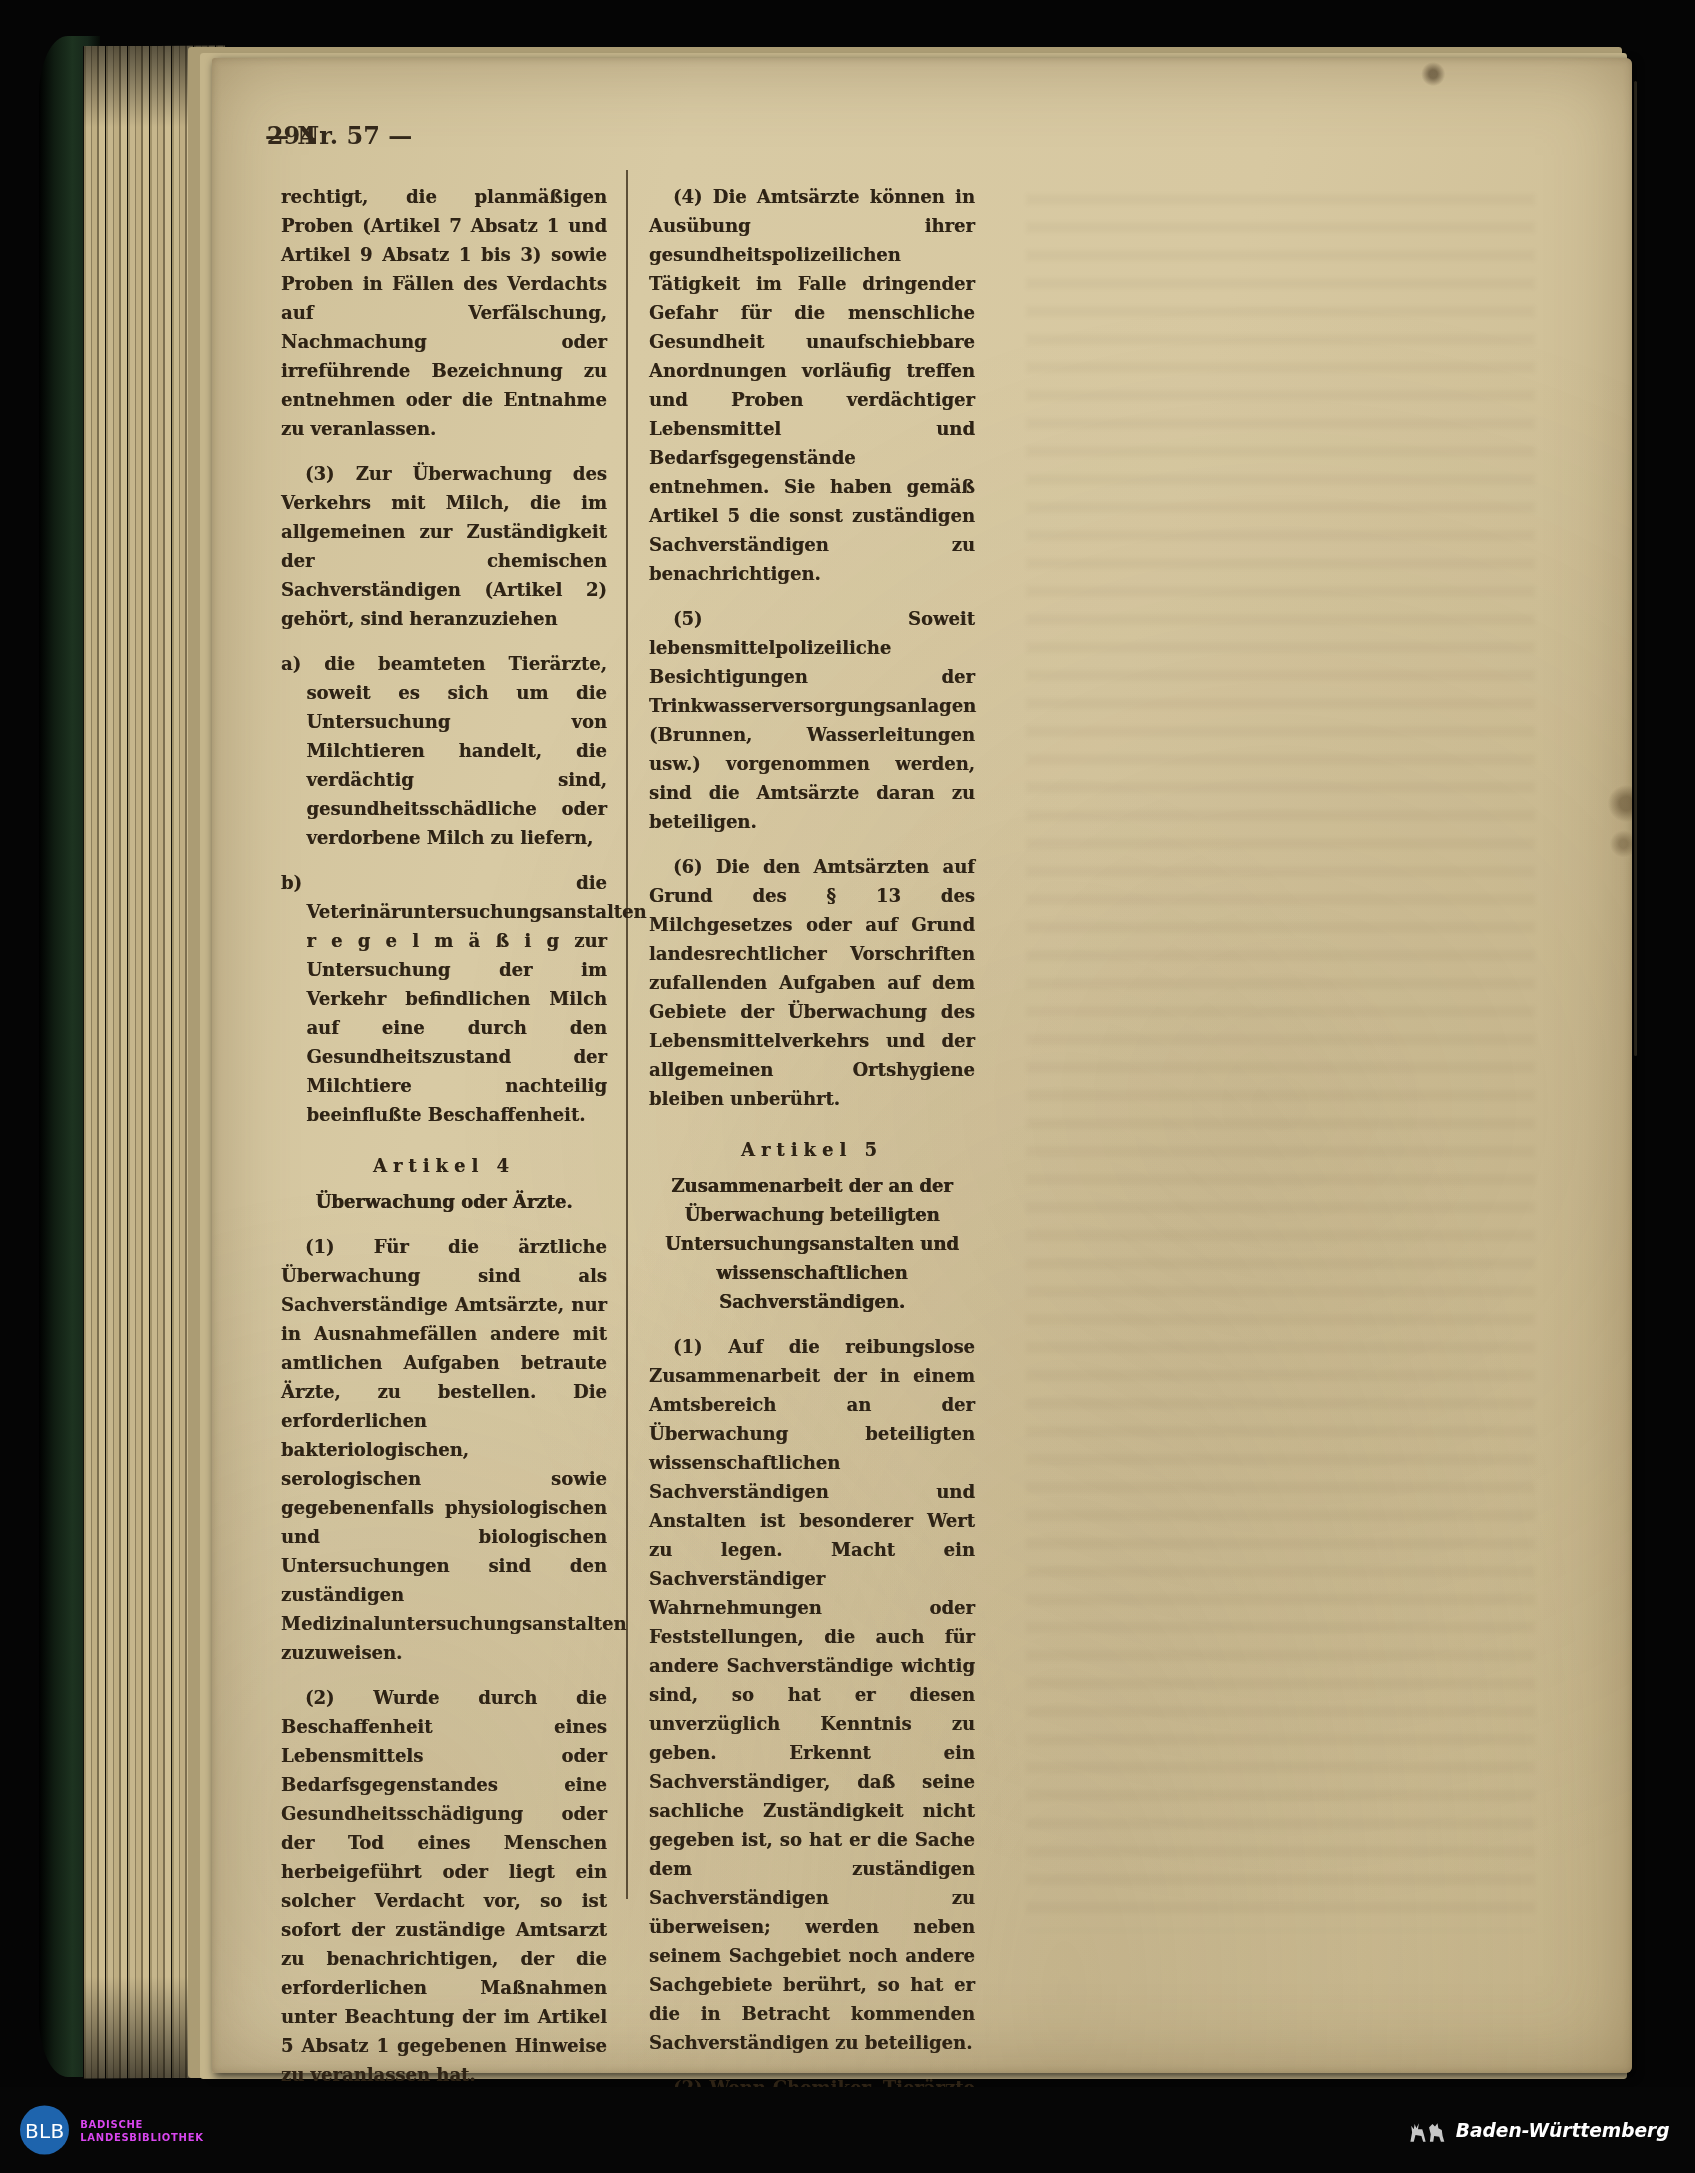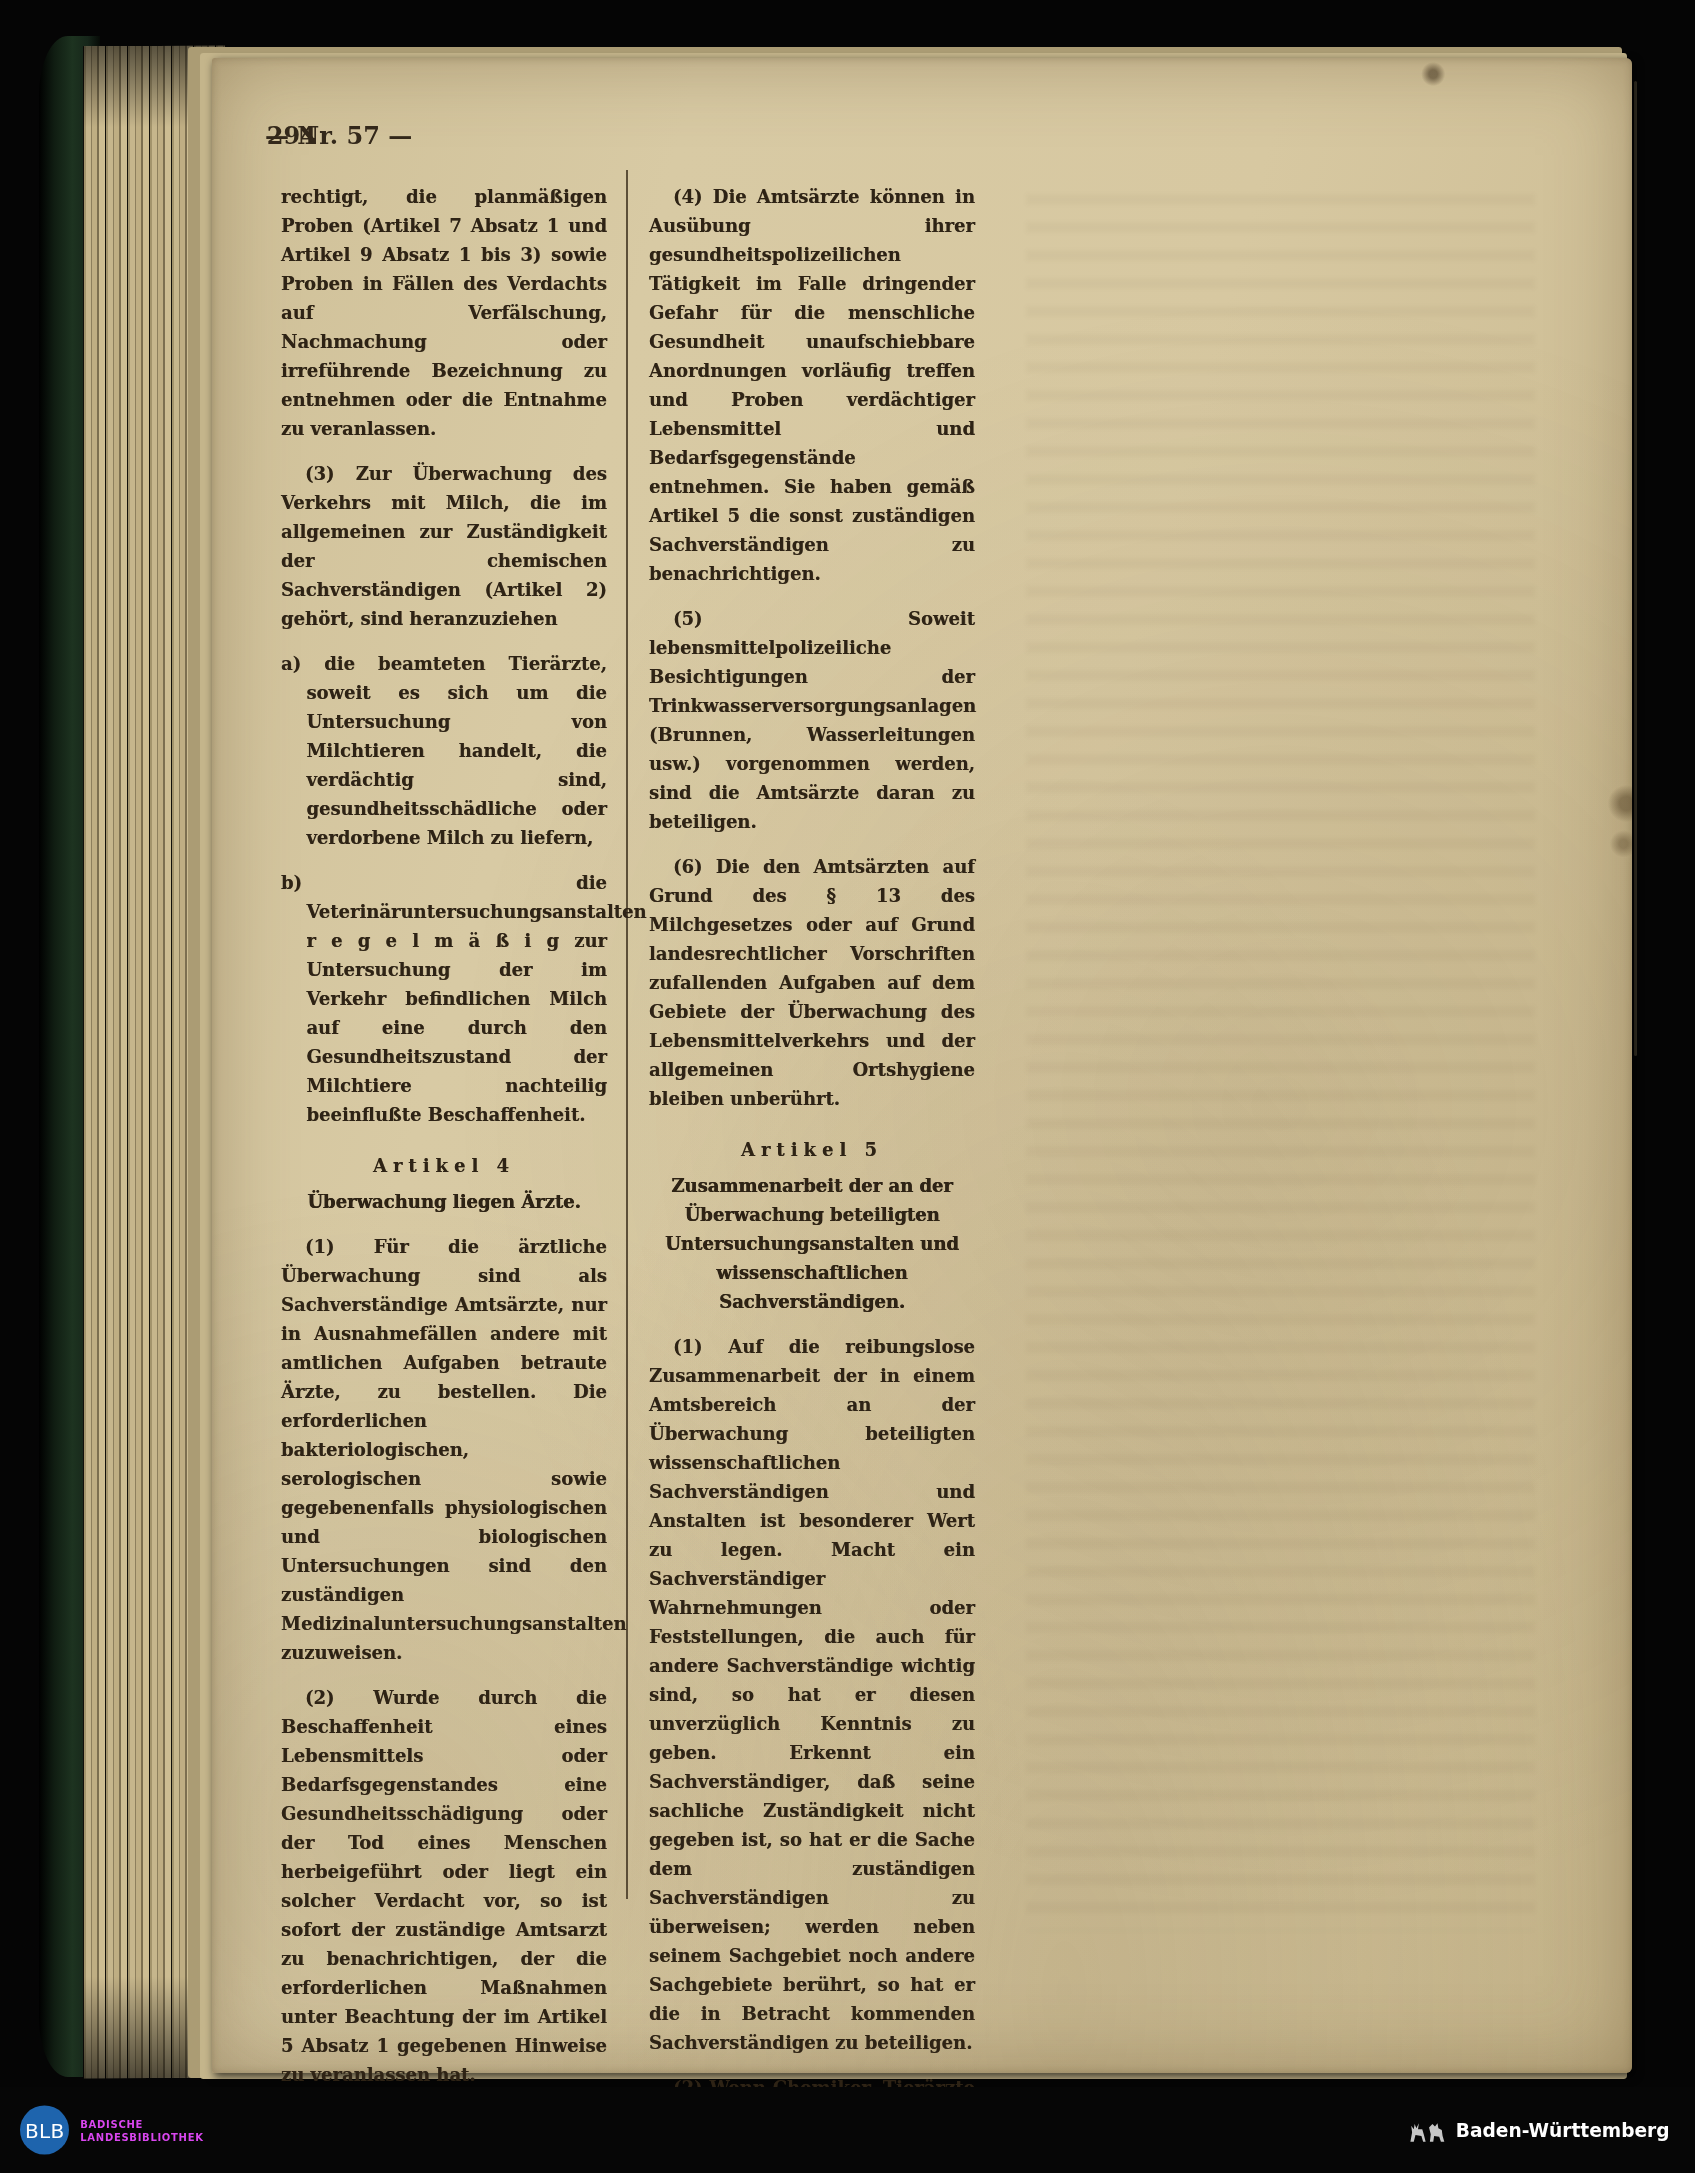--- a/index.html
+++ b/index.html
@@ -117,21 +117,21 @@
     background:#1e64ad;color:#fff;
     font-weight:400;font-size:20px;letter-spacing:0.4px;
     display:flex;align-items:center;justify-content:center;
   }
   .blb-text{
     color:#d946ef;font-size:10px;font-weight:700;letter-spacing:0.7px;line-height:1.3;
   }
   .bw{
     position:absolute;right:25.4px;top:50%;transform:translateY(-50%);
     display:flex;align-items:center;gap:10.2px;
-    color:#fff;font-size:18.6px;font-weight:700;
+    color:#fff;font-size:18.6px;font-weight:700;font-style:italic;
   }
   .bw svg{display:block;}
 </style>
 </head>
 <body>
 
 <div class="binding"></div>
 <div class="page-stack"></div>
 <div class="under-page under-1"></div>
 <div class="under-page under-2"></div>
@@ -146,21 +146,21 @@
   </div>
 
   <div class="col-rule"></div>
 
   <div class="column col-left">
       <p class="continuation">rechtigt, die planmäßigen Proben (Artikel 7 Absatz 1 und Artikel 9 Absatz 1 bis 3) sowie Proben in Fällen des Verdachts auf Verfälschung, Nachmachung oder irreführende Bezeichnung zu entnehmen oder die Entnahme zu veranlassen.</p>
       <p class="para">(3) Zur Überwachung des Verkehrs mit Milch, die im allgemeinen zur Zuständigkeit der chemischen Sachverständigen (Artikel 2) gehört, sind heranzuziehen</p>
       <p class="list">a) die beamteten Tierärzte, soweit es sich um die Untersuchung von Milchtieren handelt, die verdächtig sind, gesundheitsschädliche oder verdorbene Milch zu liefern,</p>
       <p class="list">b) die Veterinäruntersuchungsanstalten r e g e l m ä ß i g zur Untersuchung der im Verkehr befindlichen Milch auf eine durch den Gesundheitszustand der Milchtiere nachteilig beeinflußte Beschaffenheit.</p>
       <p class="artikel">Artikel 4</p>
-      <p class="title">Überwachung liegen Ärzte.</p>
+      <p class="title">Überwachung oder Ärzte.</p>
       <p class="para">(1) Für die ärztliche Überwachung sind als Sachverständige Amtsärzte, nur in Ausnahmefällen andere mit amtlichen Aufgaben betraute Ärzte, zu bestellen. Die erforderlichen bakteriologischen, serologischen sowie gegebenenfalls physiologischen und biologischen Untersuchungen sind den zuständigen Medizinaluntersuchungsanstalten zuzuweisen.</p>
       <p class="para">(2) Wurde durch die Beschaffenheit eines Lebensmittels oder Bedarfsgegenstandes eine Gesundheitsschädigung oder der Tod eines Menschen herbeigeführt oder liegt ein solcher Verdacht vor, so ist sofort der zuständige Amtsarzt zu benachrichtigen, der die erforderlichen Maßnahmen unter Beachtung der im Artikel 5 Absatz 1 gegebenen Hinweise zu veranlassen hat.</p>
       <p class="para">(3) Auch wenn die Gefahr besteht, daß durch Lebensmittel oder Bedarfsgegenstände Gesundheitsschädigungen herbeigeführt werden, ist nach Absatz 2 zu verfahren, sofern nicht schon auf Grund allgemeiner Erfahrung oder be-</p>
     </div>
   <div class="column col-right">
       <p class="para">(4) Die Amtsärzte können in Ausübung ihrer gesundheitspolizeilichen Tätigkeit im Falle dringender Gefahr für die menschliche Gesundheit unaufschiebbare Anordnungen vorläufig treffen und Proben verdächtiger Lebensmittel und Bedarfsgegenstände entnehmen. Sie haben gemäß Artikel 5 die sonst zuständigen Sachverständigen zu benachrichtigen.</p>
       <p class="para">(5) Soweit lebensmittelpolizeiliche Besichtigungen der Trinkwasserversorgungsanlagen (Brunnen, Wasserleitungen usw.) vorgenommen werden, sind die Amtsärzte daran zu beteiligen.</p>
       <p class="para">(6) Die den Amtsärzten auf Grund des § 13 des Milchgesetzes oder auf Grund landesrechtlicher Vorschriften zufallenden Aufgaben auf dem Gebiete der Überwachung des Lebensmittelverkehrs und der allgemeinen Ortshygiene bleiben unberührt.</p>
       <p class="artikel">Artikel 5</p>
       <p class="title">Zusammenarbeit der an der Überwachung beteiligten Untersuchungsanstalten und wissenschaftlichen Sachverständigen.</p>

